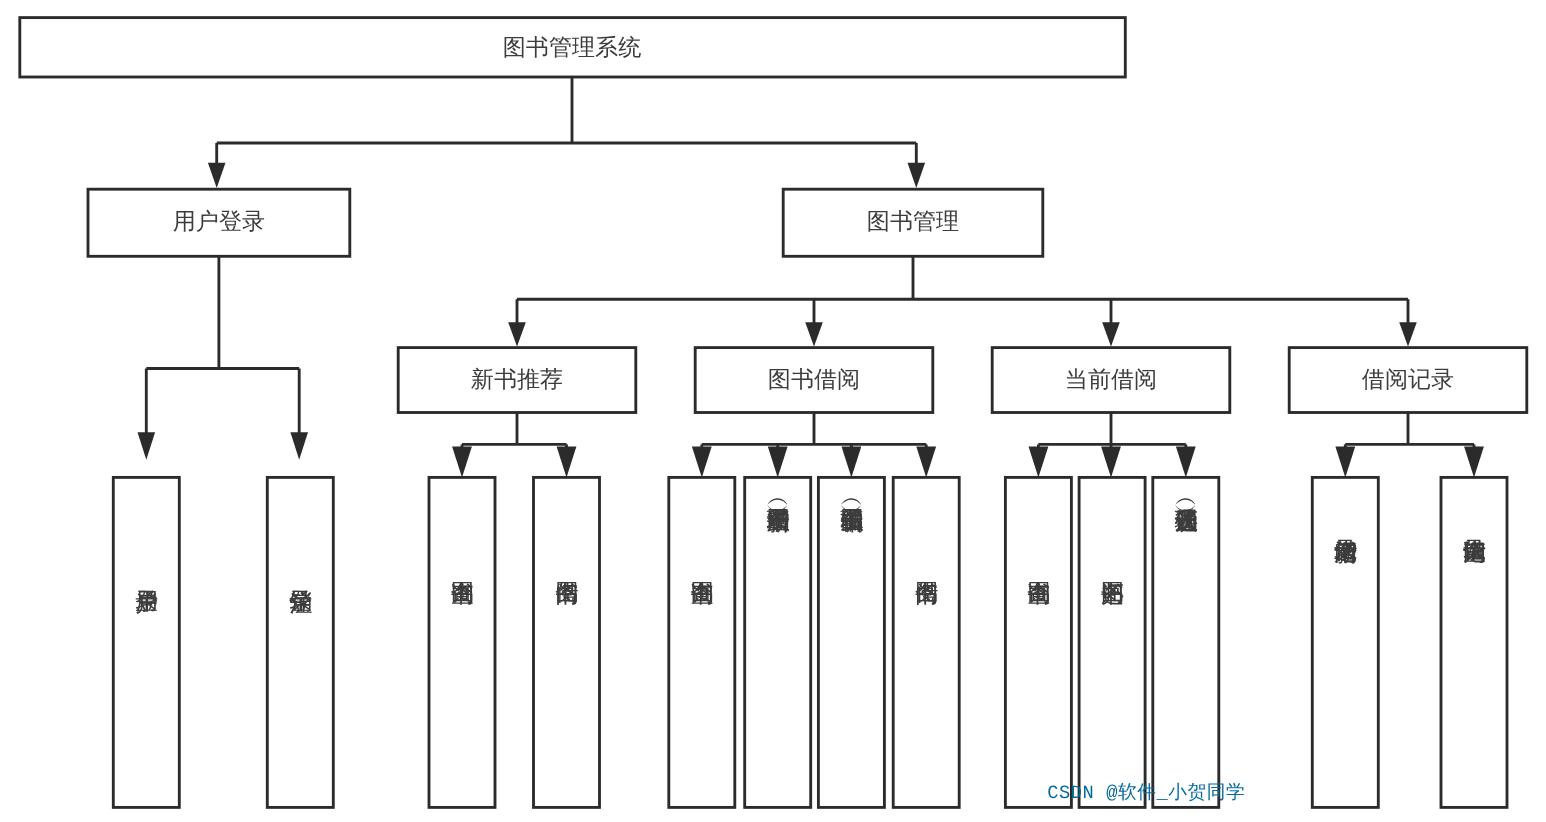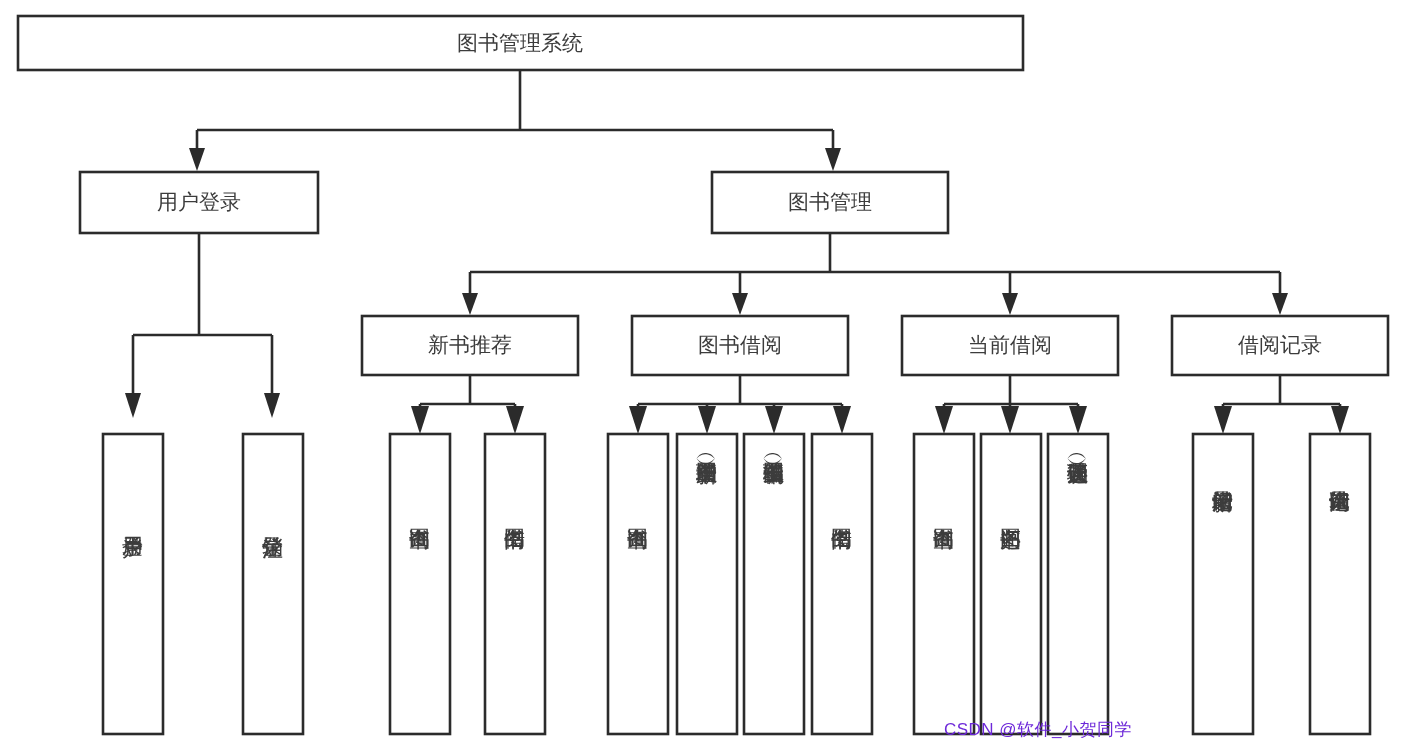--- a/index.html
+++ b/index.html
@@ -49,24 +49,24 @@
   }
   .node-label-vert {
     font-family: "Liberation Sans", "DejaVu Sans", sans-serif;
     fill: #3c3c3c;
     font-size: 21px;
     text-anchor: middle;
   }
   .watermark {
     position: absolute;
     right: 8px;
-    bottom: 6px;
-    font-family: Liberation Sans, sans-serif;
+    bottom: 16px;
+    font-family: Liberation Mono, monospace;
     font-size: 17px;
-    color: #6d28d9;
+    color: #0369a1;
     letter-spacing: 0.5px;
     white-space: nowrap;
     user-select: none;
   }
 </style>
 </head>
 <body>
 
 <div id="diagram-root">
   <svg class="flow" viewBox="0 0 1405 747" xmlns="http://www.w3.org/2000/svg">

